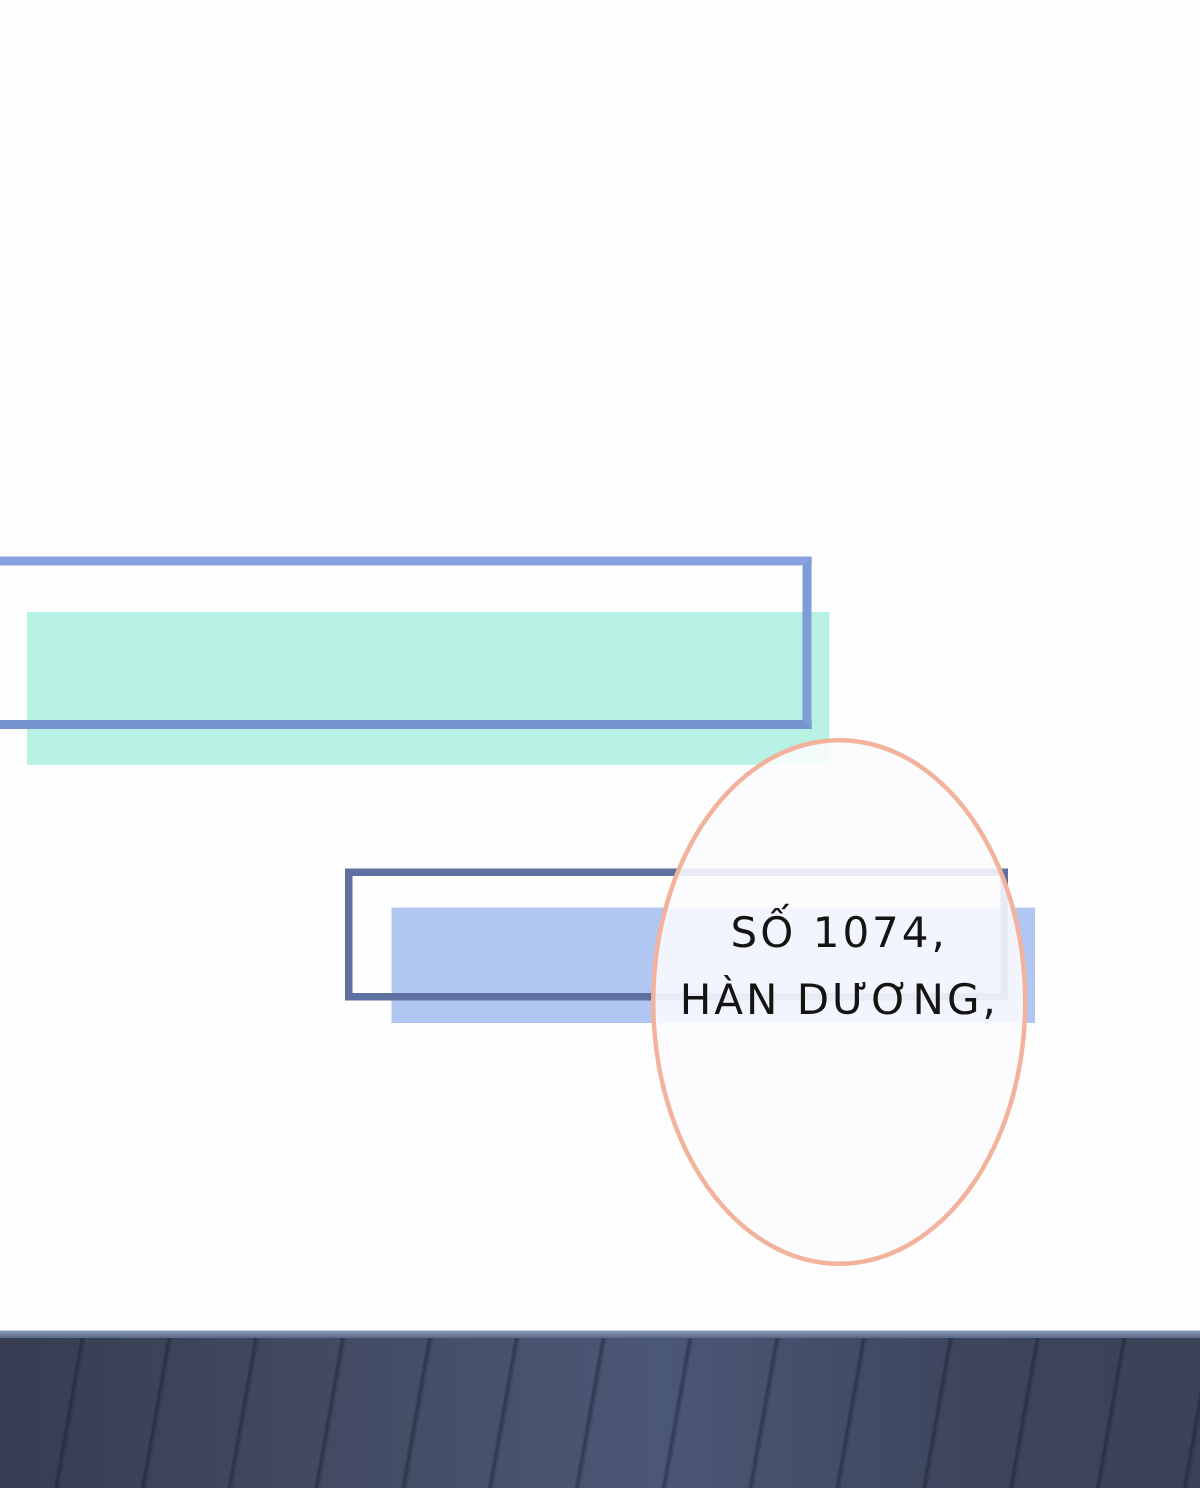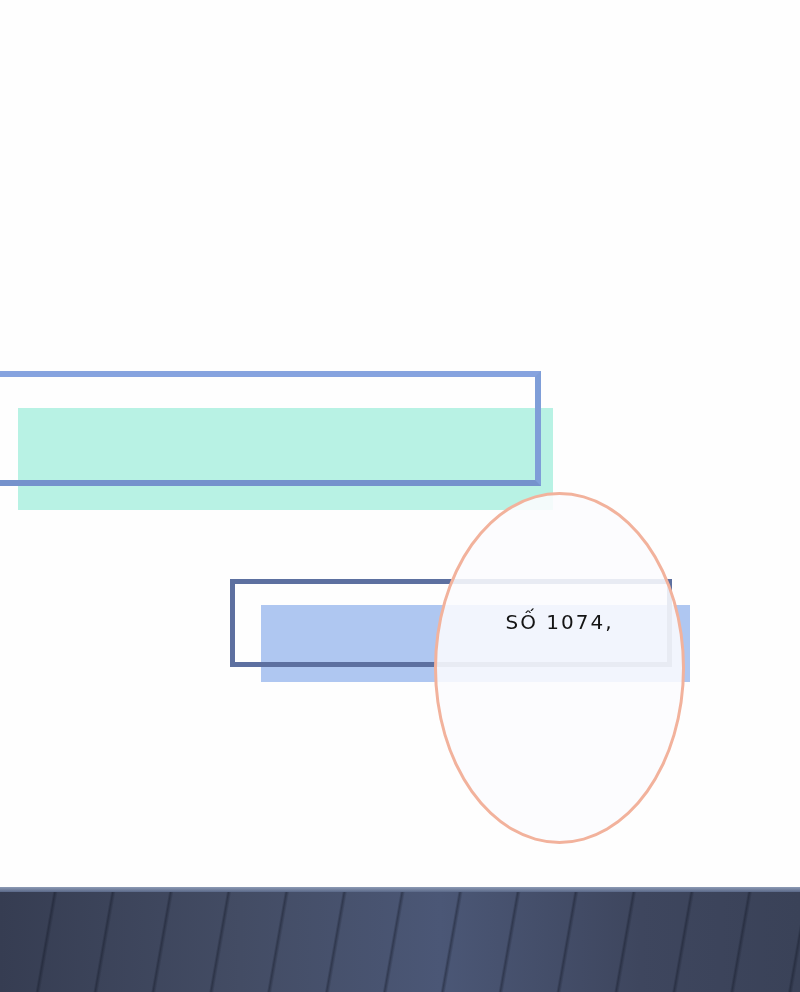--- a/index.html
+++ b/index.html
@@ -29,21 +29,21 @@
   
   #bubble {
     left: 434px; top: 492px; width: 251px; height: 352px;
     border: 3px solid #f2b29c; border-radius: 50%;
     background: rgba(252,252,254,0.88);
   }
   #bubble-text {
     left: 434px; top: 600px; width: 251px;
     text-align: center; color: #141414;
     font-family: "DejaVu Sans", sans-serif;
-    font-size: 20px; line-height: 44.5px; letter-spacing: 2px;
+    font-size: 28px; line-height: 44.5px; letter-spacing: 2px;
     text-transform: uppercase;
   }
   #bubble-text span { display: block; white-space: nowrap; }
 
   
   #floor-edge { left: 0; top: 887px; width: 800px; height: 5px; background: linear-gradient(#8d9bb5, #5a6888); }
   #floor {
     left: 0; top: 892px; width: 800px; height: 100px;
     background:
       repeating-linear-gradient(100deg, rgba(20,25,40,0.0) 0px, rgba(20,25,40,0.0) 52px, rgba(20,25,40,0.45) 54px, rgba(20,25,40,0.0) 57px),
@@ -55,16 +55,17 @@
 
 <div class="abs" id="mint-fill"></div>
 <div class="abs" id="top-frame"></div>
 
 <div class="abs" id="blue-fill"></div>
 <div class="abs" id="dark-frame"></div>
 
 <div class="abs" id="bubble"></div>
 <div class="abs" id="bubble-text">
   <span>Số 1074,</span>
+  <span>Hàn Dương,</span>
 </div>
 
 <div class="abs" id="floor-edge"></div>
 <div class="abs" id="floor"></div>
 
 </body></html>

